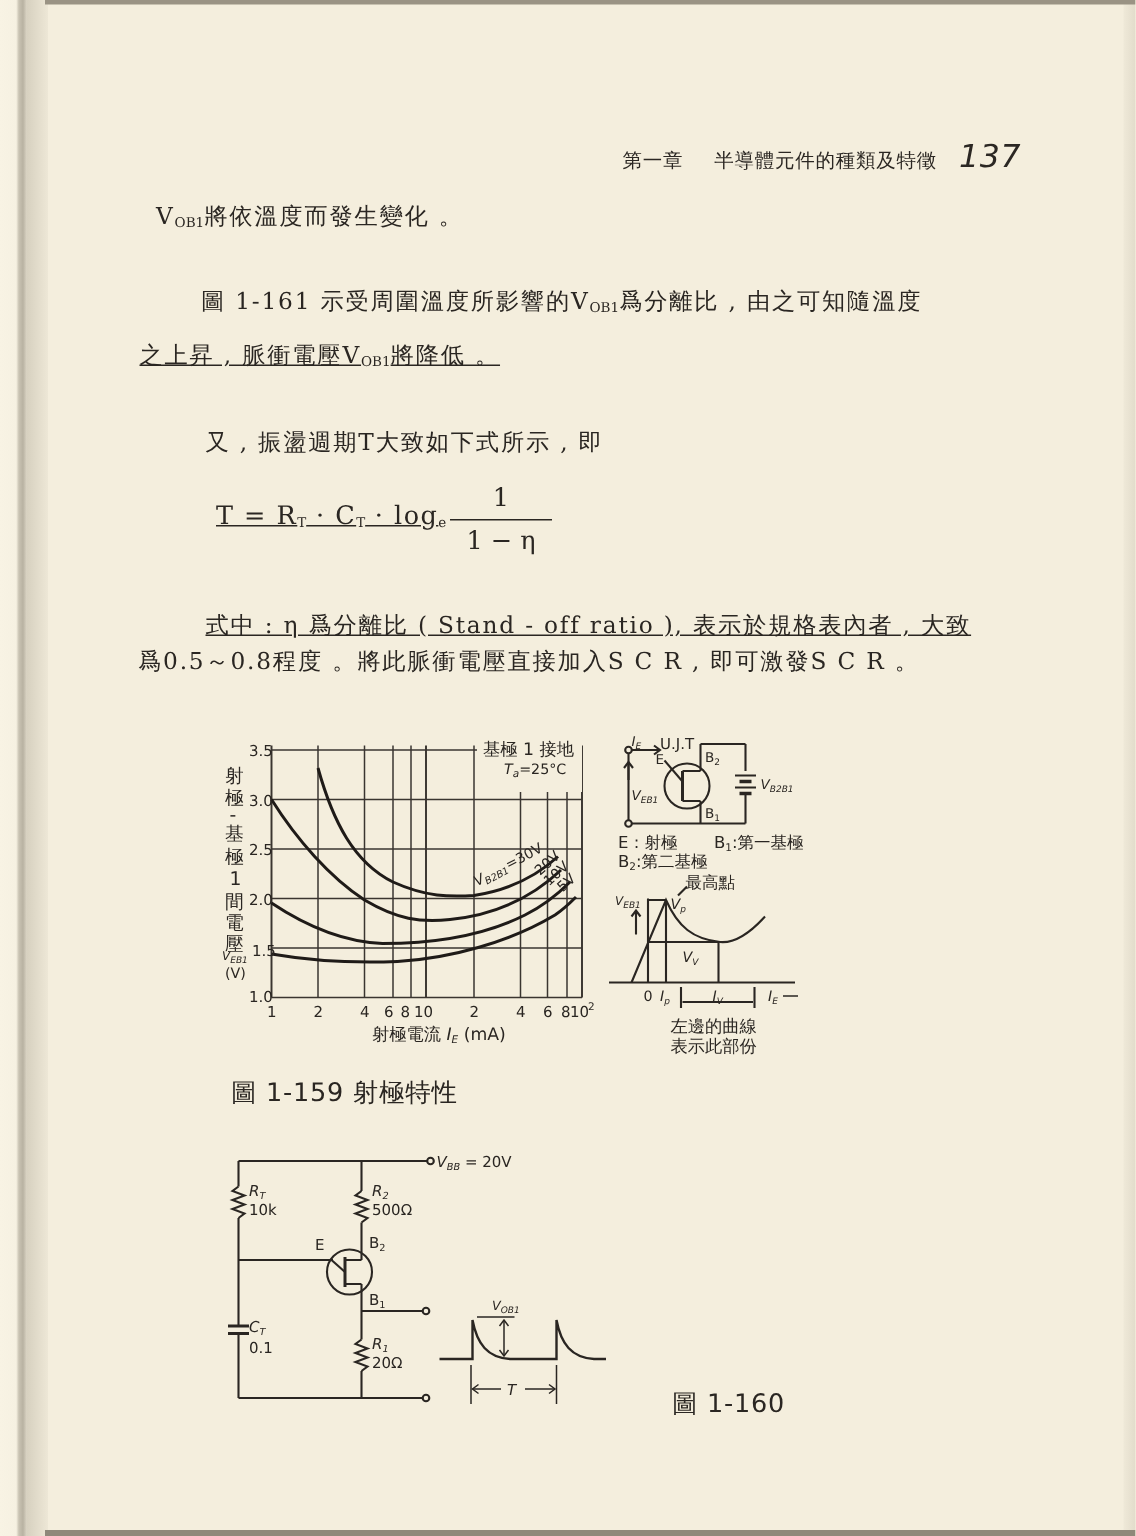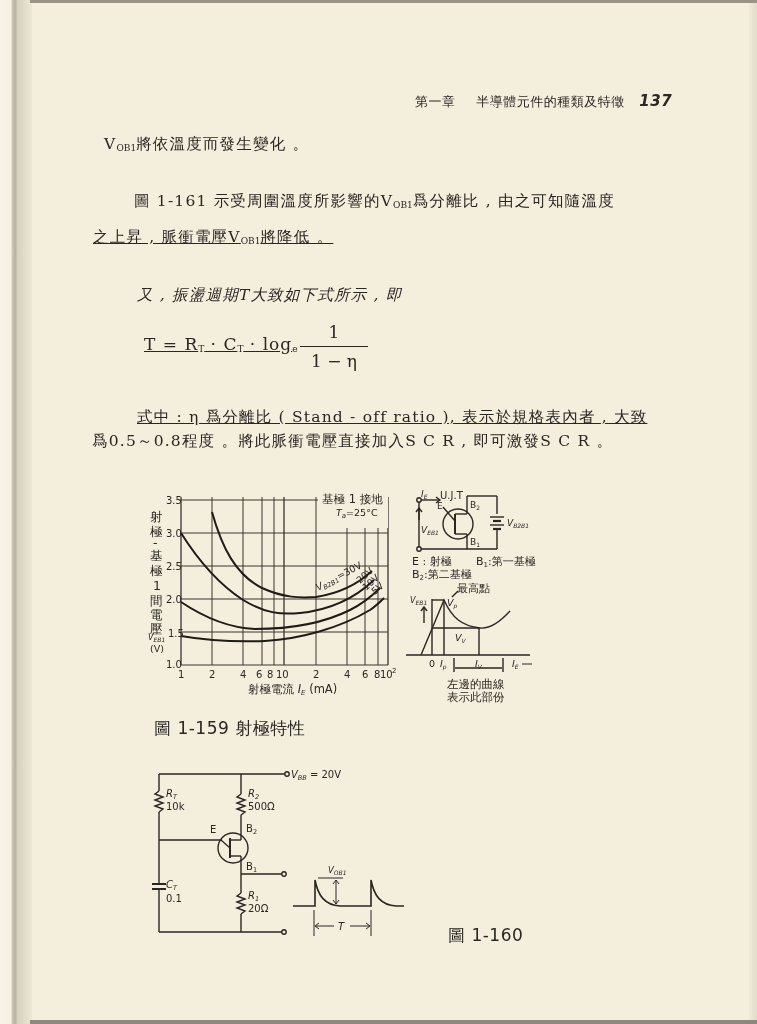--- a/index.html
+++ b/index.html
@@ -21,21 +21,21 @@
     background:linear-gradient(to right,#efe9d8,#e2dccb);
   }
   .edge-top { position:absolute; left:30px; right:0; top:0; height:3px; background:#9a9384; }
   .edge-bottom { position:absolute; left:30px; right:0; bottom:0; height:4px; background:#8e887a; }
 
   .running-head {
     position:absolute; left:415px; top:92px; font-family:"DejaVu Sans", sans-serif;
     font-size:13px; letter-spacing:0.5px; color:#2b2723;
   }
   .running-head .chap { margin-right:16px;margin-top:31px; }
-  .running-head .pno { font-weight:bold; font-style:italic; font-size:15px; margin-left:10px; }
+  .running-head .pno { font-weight:normal; font-style:italic; font-size:21px; margin-left:10px; }
 
   .p { position:absolute; font-size:15.5px; letter-spacing:1.2px; white-space:nowrap; }
   .sub { font-size:9px; vertical-align:-2px; letter-spacing:0; }
 
   .formula { position:absolute; left:144px; top:334px; font-size:17px; letter-spacing:1px; white-space:nowrap;text-decoration:underline; }
   .frac { position:absolute; left:298px; top:322px; width:72px; text-align:center; font-size:17px; }
   .frac .num { display:block; height:24px; }
   .frac .bar { display:block; border-top:1.5px solid #2a2622; margin:0 2px; }
   .frac .den { display:block; padding-top:4px; }
 
@@ -61,21 +61,21 @@
   <span>V</span><span class="sub">OB1</span><span>將依溫度而發生變化 。</span>
 </div>
 
 <div class="p" style="left:134px;top:191px;">
   <span>圖 1-161  示受周圍溫度所影響的V</span><span class="sub">OB1</span><span>爲分離比 , 由之可知隨溫度</span>
 </div>
 <div class="p" style="left:93px;top:227px;text-decoration:underline;">
   <span>之上昇 , 脈衝電壓V</span><span class="sub">OB1</span><span>將降低 。</span>
 </div>
 
-<div class="p" style="left:137px;top:285px;font-style:italic;">又 , 振盪週期T大致如下式所示 , 即</div>
+<div class="p" style="left:137px;top:285px;">又 , 振盪週期T大致如下式所示 , 即</div>
 
 <div class="formula">
   <span>T = R</span><span class="sub">T</span><span> ·  C</span><span class="sub">T</span><span> ·  log</span><span class="sub">e</span>
 </div>
 <div class="frac">
   <span class="num">1</span>
   <span class="bar"></span>
   <span class="den">1 − η</span>
 </div>
 

